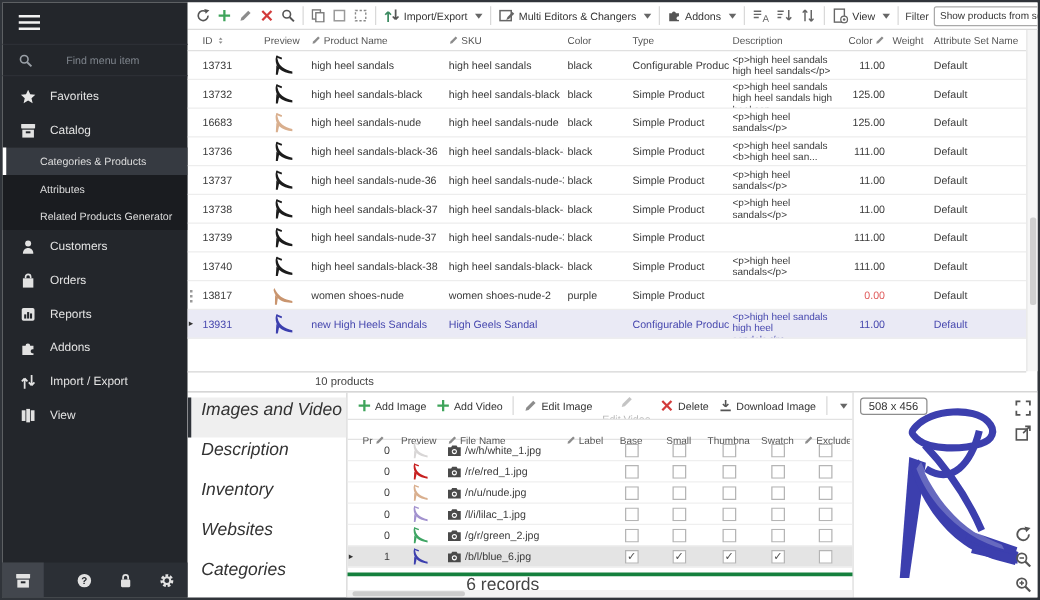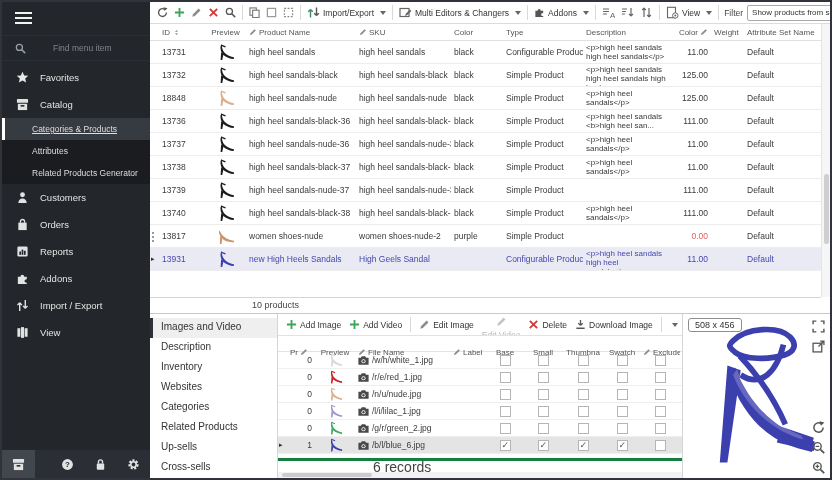--- a/index.html
+++ b/index.html
@@ -27,21 +27,21 @@
     font-size:8.5px; width:100px; font-family:"Liberation Sans",sans-serif;padding-left:19px; }
   .side-search input::placeholder { color:#7f858d; }
   .nav { flex:1; overflow:hidden; padding-top:3px; }
   .nav-item { height:27px; display:flex; align-items:center; cursor:pointer; }
   .nav-item .nic { width:16px; margin:0 10px 0 12px; display:flex; justify-content:center; }
   .nav-item .nic svg { width:13px; height:13px; }
   .nav-item .nlabel { font-size:9.5px; color:#e4e4e4; }
   .subnav { background:#1a1c20; }
   .subnav-item { height:22px; display:flex; align-items:center; padding-left:30px;
     font-size:8.5px; color:#dedede; position:relative; cursor:pointer; }
-  .subnav-item.selected { background:#363a41;text-decoration:underline; }
+  .subnav-item.selected { background:#363a41; }
   .subnav-item.selected::before { content:''; position:absolute; left:0; top:0; bottom:0; width:3px; background:#fff; }
   .side-footer { height:28px; background:#2b2f35; display:flex; align-items:center; flex:none; }
   .sf-cell { width:33px; height:28px; display:flex; align-items:center; justify-content:center; cursor:pointer; }
   .sf-cell svg { width:13px; height:13px; }
   .sf-cell.active { background:#42464d; }
   .sf-spacer { flex:1; }
 
   
   .main { width:680px; display:flex; flex-direction:column; flex:none; }
   .toolbar { height:22px; display:flex; align-items:center; border-bottom:1px solid #dcdcdc;
@@ -70,21 +70,21 @@
   .pstatus { position:absolute; left:0; right:9px; bottom:0; height:16px; border-top:1px solid #d5d5d5;
     font-size:9px; color:#444; line-height:15px; padding-left:102px; }
   .vscroll { position:absolute; right:0; top:0; bottom:16px; width:9px; background:#f6f6f6; border-left:1px solid #e5e5e5; cursor:pointer; }
   .vthumb { position:absolute; left:2px; width:5px; border-radius:2px; background:#cfcfcf; }
   .grip { position:absolute; left:2px; top:208px; width:3px; cursor:ew-resize; }
   .grip i { display:block; width:2px; height:2px; background:#9a9a9a; margin-bottom:2px; }
 
   
   .bottom { flex:1; display:flex; border-top:1px solid #c9c9c9; overflow:hidden; }
   .tabs { width:128px; border-right:1px solid #d5d5d5; padding-top:4px; flex:none; }
-  .tab { height:20px; line-height:18px; padding-left:11px; font-size:10px; color:#333; position:relative; cursor:pointer; }
+  .tab { height:32px; line-height:18px; padding-left:11px; font-size:14px; color:#333; position:relative; cursor:pointer;font-style:italic; }
   .tab.selected { background:#efefef; }
   .tab.selected::before { content:''; position:absolute; left:0; top:0; bottom:0; width:3px; background:#2e3238; }
 
   .images-area { width:405px; border-right:1px solid #d5d5d5; display:flex; flex-direction:column; flex:none; }
   .img-toolbar { height:22px; display:flex; align-items:center; gap:2px; padding-left:5px;
     border-bottom:1px solid #e2e2e2; font-size:8.5px; color:#333; position:relative; flex:none; white-space:nowrap; overflow:hidden; }
   .ibtn { height:18px; display:flex; align-items:center; gap:3px; padding:0 3px; cursor:pointer; }
   .ibtn.disabled { color:#b8b8b8; cursor:default;flex-direction:column; }
   .ibtn.disabled svg path { fill:#c4c4c4; }
   .img-caret { position:absolute; right:4px; top:9px; }
@@ -471,21 +471,21 @@
                 <span class="c" style="width: 95px;">high heel sandals-black</span>
                 <span class="c" style="width: 52px;">black</span>
                 <span class="c" style="width: 80px;">Simple Product</span>
                 <span class="c desc" style="width: 89px;">&lt;p&gt;high heel sandals high heel sandals high heel san...</span>
                 <span class="c right" style="width: 39px;">125.00</span>
                 <span class="c" style="width: 33px;"></span>
                 <span class="c" style="width: 75px;">Default</span>
               </div>
               <div class="prow">
                 <span class="c marker" style="width: 9px;"></span>
-                <span class="c" style="width: 46px;">18848</span>
+                <span class="c" style="width: 46px;">16683</span>
                 <span class="c center" style="width: 41px;">
                   <svg width="18" height="20" viewBox="0 0 32 32">
                     <path fill="#d9af8e" d="M8.5 2 C8.5 9 10.5 15 15.5 19 C19.5 22.2 24.5 24.3 30 25.3 L30 28.6 C23 28 16 25.5 11.3 21.3 C7.8 18 6.2 13 6.2 8 C6.2 5.5 7 3.5 8.5 2 Z"></path>
                     <path fill="#d9af8e" d="M7.3 16.5 L11.3 20.3 L9.3 30 L6.5 30 Z"></path>
                     <path fill="#d9af8e" d="M7.6 2.6 L15.5 5.8 L14.6 8.1 L6.8 5 Z"></path>
                   </svg>
                 </span>
                 <span class="c" style="width: 110px;">high heel sandals-nude</span>
                 <span class="c" style="width: 95px;">high heel sandals-nude</span>
                 <span class="c" style="width: 52px;">black</span>

